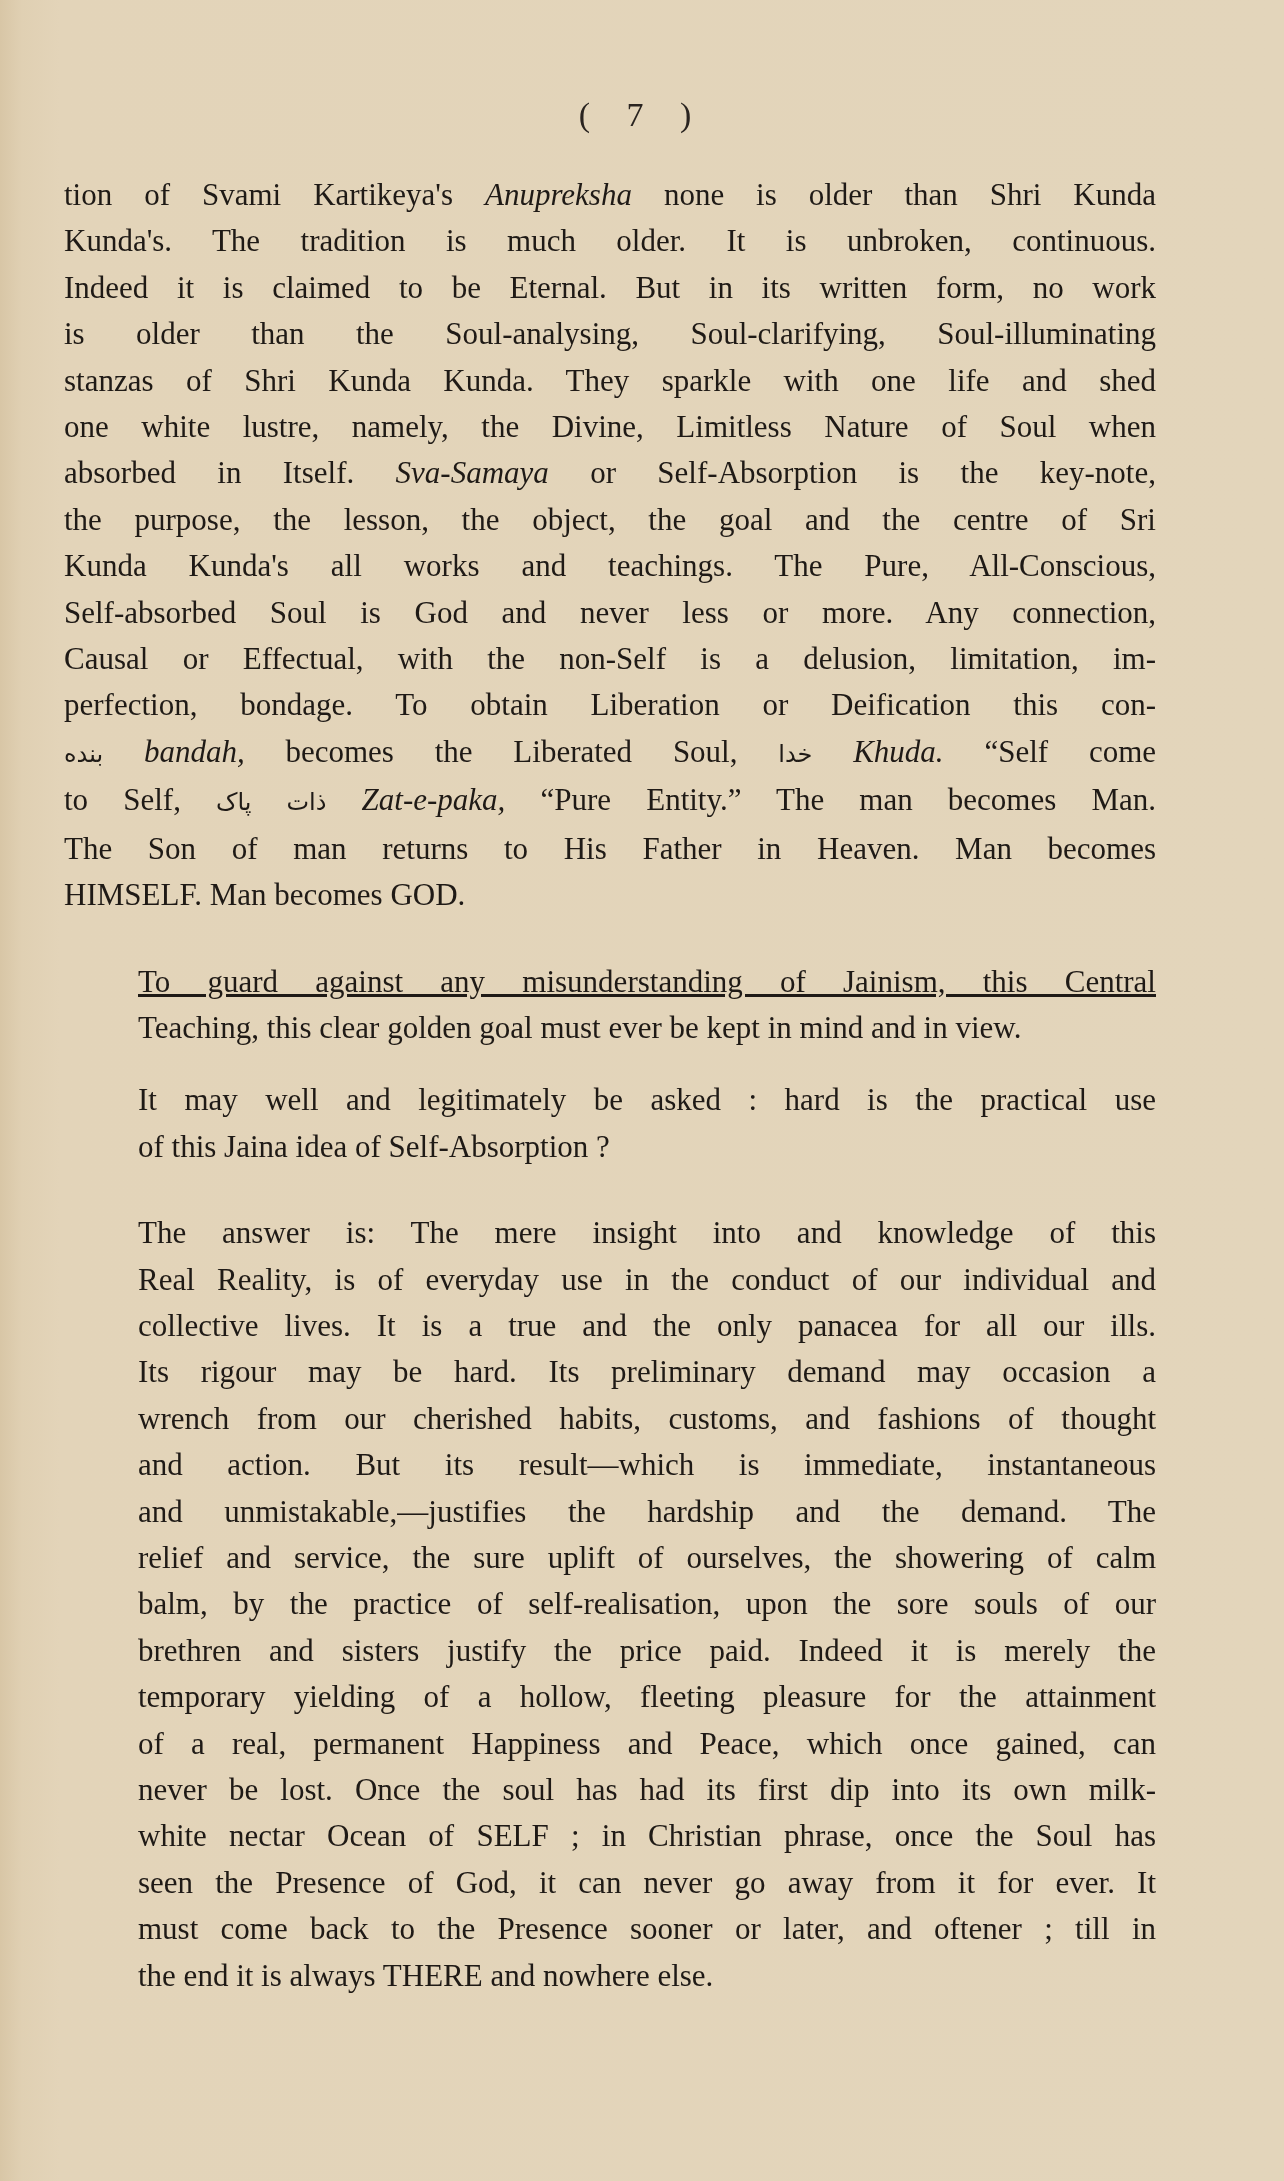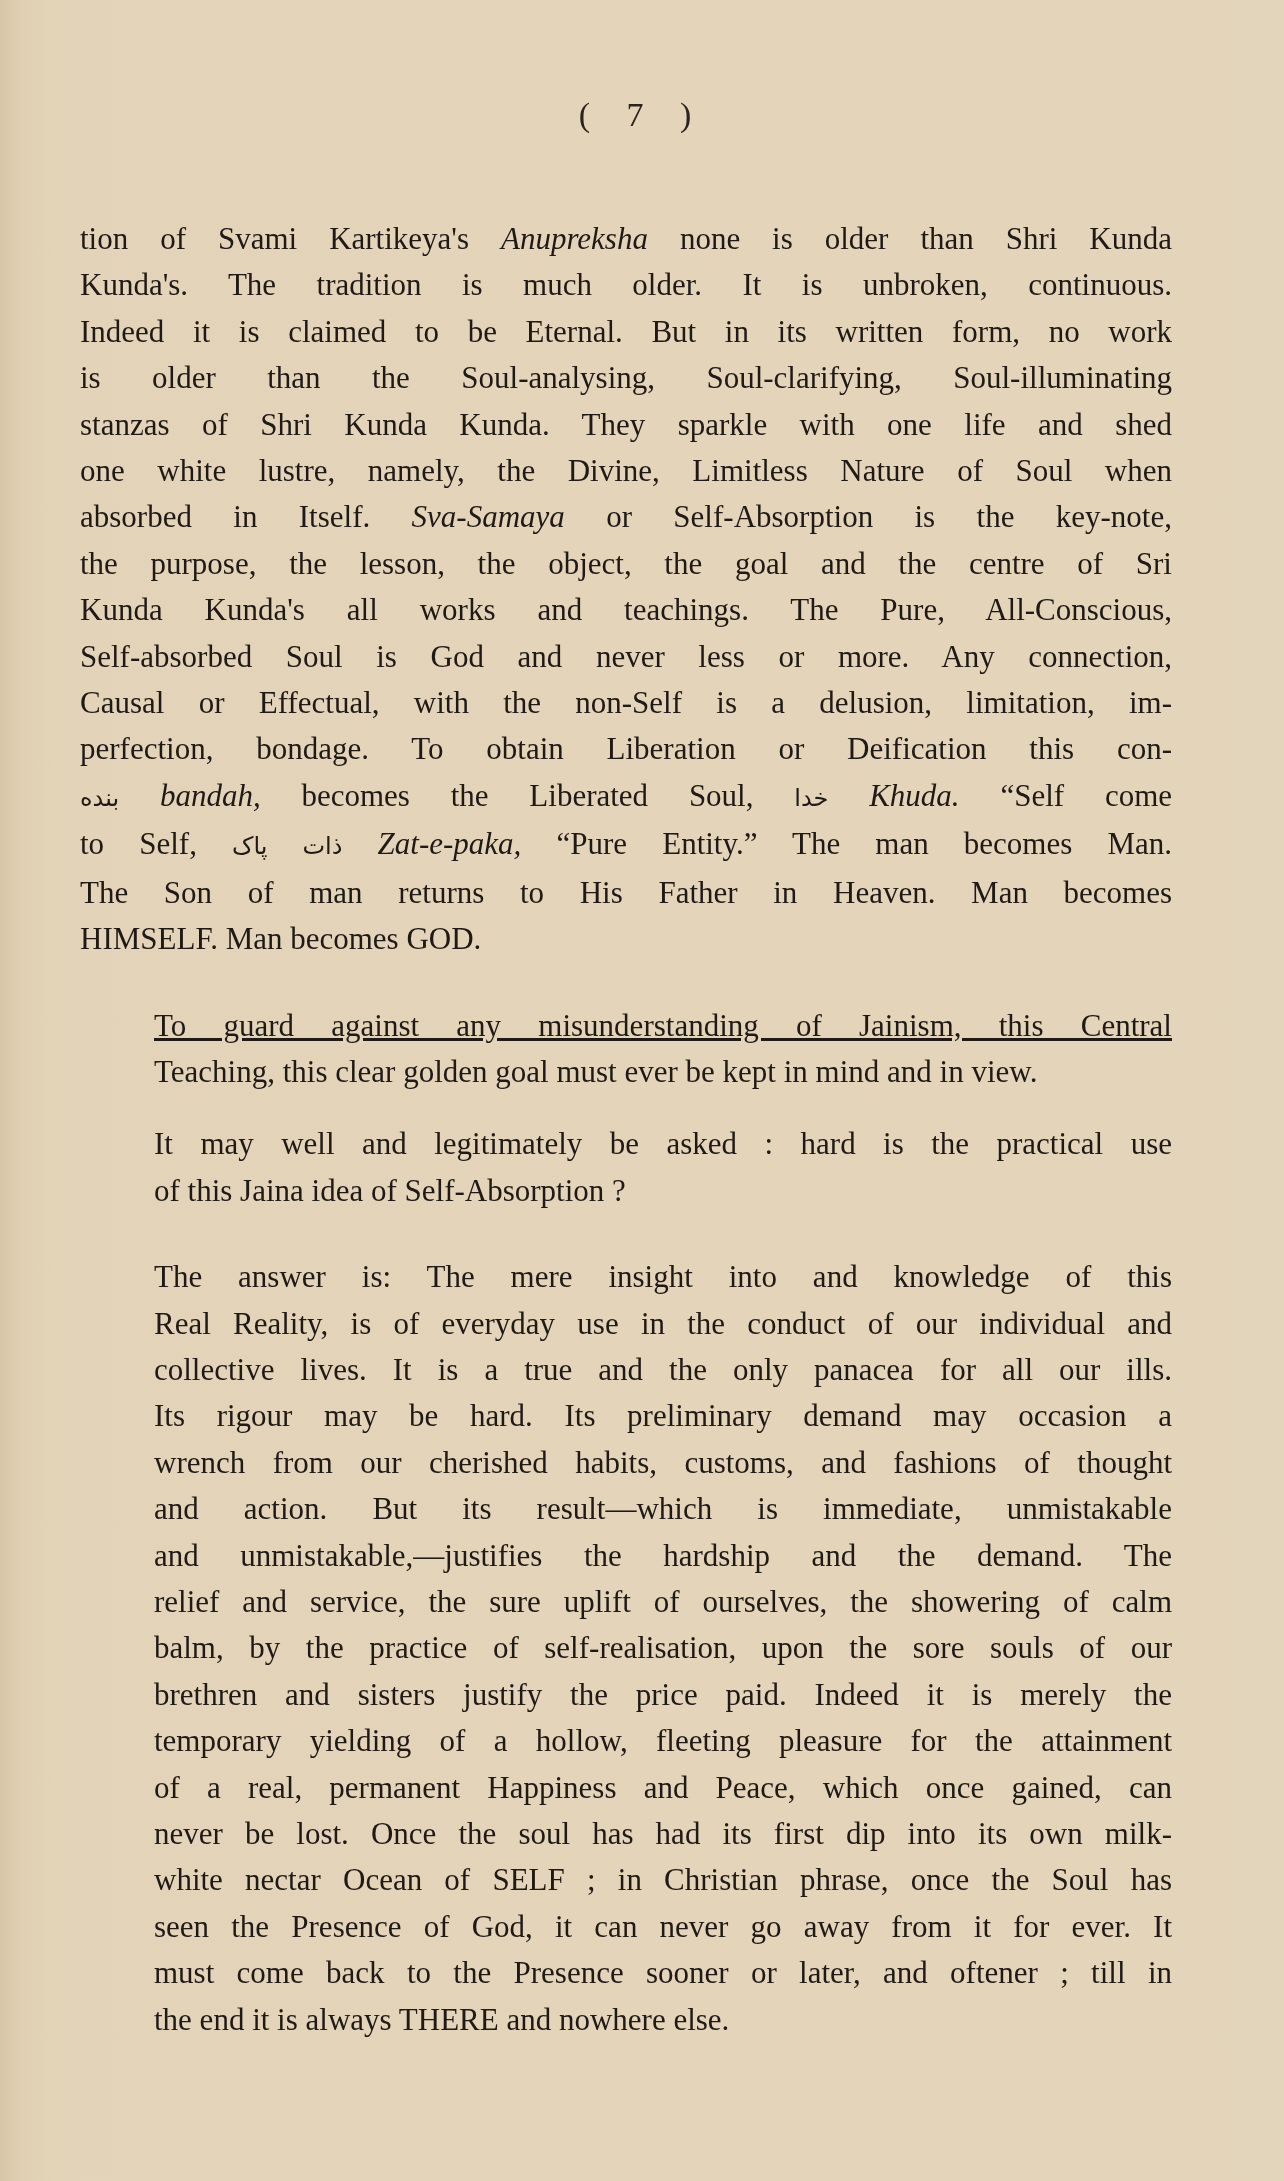--- a/index.html
+++ b/index.html
@@ -20,28 +20,27 @@
   .page-number {
     position: absolute;
     top: 96px; left: 0; width: 1284px;
     text-align: center;
     font-size: 34px;
     letter-spacing: 14px;
     color: #2a2420;
   }
   .body-text {
     position: absolute;
-    left: 80px;
+    left: 64px;
     top: 172px;
     width: 1092px;
     font-size: 31px;
     line-height: 46.4px;
     text-align: justify;
     text-align-last: auto;
-    margin-top: 44px;
   }
   .para { margin: 0; }
   .para.indent { text-indent: 74px; }
   .para-gap { height: 40px; }
   .line { display: block; text-align: justify; text-align-last: justify; white-space: nowrap; }
   .line.last { text-align-last: left; }
   em { font-style: italic; }
   .arabic { font-family: "DejaVu Sans", sans-serif; font-size: 24px; }
 </style>
 </head>
@@ -79,21 +78,21 @@
         <span class="line" style="text-indent: 74px;">It may well and legitimately be asked : hard is the practical use</span>
         <span class="line last">of this Jaina idea of Self-Absorption ?</span>
       </div>
     <div class="para-gap"></div>
     <div class="para indent">
         <span class="line" style="text-indent: 74px;">The answer is: The mere insight into and knowledge of this</span>
         <span class="line">Real Reality, is of everyday use in the conduct of our individual and</span>
         <span class="line">collective lives.  It is a true and the only panacea for all our ills.</span>
         <span class="line">Its rigour may be hard.  Its preliminary demand may occasion a</span>
         <span class="line">wrench from our cherished habits, customs, and fashions of thought</span>
-        <span class="line">and action.  But its result—which is immediate, unmistakable</span>
+        <span class="line">and action.  But its result—which is immediate, instantaneous</span>
         <span class="line">and unmistakable,—justifies the hardship and the demand.  The</span>
         <span class="line">relief and service, the sure uplift of ourselves, the showering of calm</span>
         <span class="line">balm, by the practice of self-realisation, upon the sore souls of our</span>
         <span class="line">brethren and sisters justify the price paid.  Indeed it is merely the</span>
         <span class="line">temporary yielding of a hollow, fleeting pleasure for the attainment</span>
         <span class="line">of a real, permanent Happiness and Peace, which once gained, can</span>
         <span class="line">never be lost.  Once the soul has had its first dip into its own milk-</span>
         <span class="line">white nectar Ocean of SELF ; in Christian phrase, once the Soul has</span>
         <span class="line">seen the Presence of God, it can never go away from it for ever.  It</span>
         <span class="line">must come back to the Presence sooner or later, and oftener ; till in</span>

